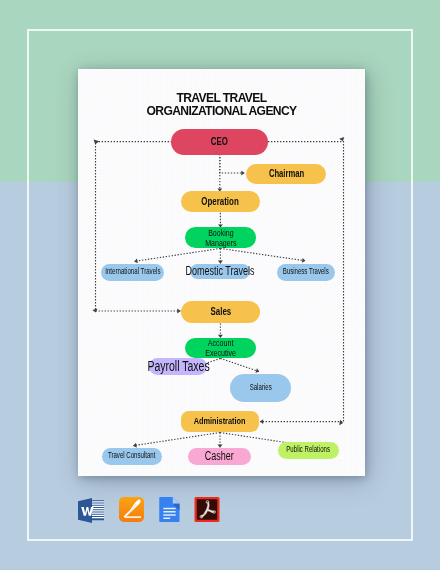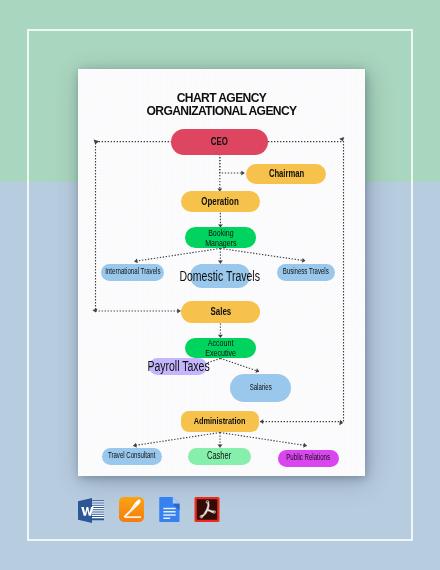--- a/index.html
+++ b/index.html
@@ -27,21 +27,21 @@
   .fi{position:absolute;}
 </style>
 </head>
 <body>
 
 <div id="page">
   <div id="bg-top"></div>
   <div id="frame"></div>
   <div id="card">
     <div class="title">
-      <div>CHART AGENCY</div>
+      <div>TRAVEL TRAVEL</div>
       <div>ORGANIZATIONAL AGENCY</div>
     </div>
     <svg id="edges" viewBox="0 0 286 406">
         <g>
           <polyline points="190,72.6 17.5,72.6 17.5,242 102.5,242" fill="none" stroke="#3f3f3f" stroke-width="1.15" stroke-dasharray="1.35 1.65" stroke-linecap="butt"></polyline>
           <path d="M 0,0 L -4,-3.0625 L -4,3.0625 Z" fill="#3f3f3f" transform="translate(17.2,75.19999999999999) rotate(108)"></path>
           <path d="M 0,0 L -3.5200000000000005,-2.6950000000000003 L -3.5200000000000005,2.6950000000000003 Z" fill="#3f3f3f" transform="translate(17.8,243.6) rotate(75)"></path>
           <path d="M 0,0 L -3.2,-2.45 L -3.2,2.45 Z" fill="#3f3f3f" transform="translate(102.5,242) rotate(0)"></path>
         </g>
         <g>
@@ -119,21 +119,21 @@
           <div class="lbl">
             <span>Booking</span>
             <span>Managers</span>
           </div>
         </div>
         <div class="node" style="left: 23px; top: 195px; width: 63px; height: 16.5px; background: rgb(154, 200, 236); font-size: 8.2px; font-weight: 400;">
           <div class="lbl">
             <span>International Travels</span>
           </div>
         </div>
-        <div class="node" style="left: 112px; top: 195px; width: 60px; height: 24px; background: rgb(154, 200, 236); font-size: 14px; font-weight: 400;">
+        <div class="node" style="left: 112px; top: 195px; width: 60px; height: 15px; background: rgb(154, 200, 236); font-size: 12px; font-weight: 400;">
           <div class="lbl">
             <span>Domestic Travels</span>
           </div>
         </div>
         <div class="node" style="left: 199px; top: 195px; width: 58px; height: 16.5px; background: rgb(154, 200, 236); font-size: 8.15px; font-weight: 400; align-items: center;">
           <div class="lbl">
             <span>Business Travels</span>
           </div>
         </div>
         <div class="node" style="left: 103px; top: 232px; width: 79px; height: 22px; background: rgb(247, 194, 75); font-size: 10.6px; font-weight: 700;">
@@ -160,26 +160,26 @@
         <div class="node" style="left: 103px; top: 342px; width: 78px; height: 21px; background: rgb(247, 194, 75); font-size: 9.8px; font-weight: 700; border-radius: 8px;">
           <div class="lbl">
             <span>Administration</span>
           </div>
         </div>
         <div class="node" style="left: 23.5px; top: 379px; width: 60.5px; height: 16.5px; background: rgb(154, 200, 236); font-size: 8.15px; font-weight: 400;">
           <div class="lbl">
             <span>Travel Consultant</span>
           </div>
         </div>
-        <div class="node" style="left: 110px; top: 379px; width: 63px; height: 16.5px; background: #86efac; font-size: 10px; font-weight: 400;">
+        <div class="node" style="left: 110px; top: 379px; width: 63px; height: 16.5px; background: #f9a8d4; font-size: 12px; font-weight: 400;">
           <div class="lbl">
             <span>Casher</span>
           </div>
         </div>
-        <div class="node" style="left: 199.5px; top: 381px; width: 61.1px; height: 16.5px; background: #d946ef; font-size: 8.15px; font-weight: 400;">
+        <div class="node" style="left: 199.5px; top: 373px; width: 61.1px; height: 16.5px; background: #bef264; font-size: 8.15px; font-weight: 400;">
           <div class="lbl">
             <span>Public Relations</span>
           </div>
         </div>
       </div>
   </div>
   <div id="icons">
 
     <svg class="fi" id="fi-word" viewBox="0 0 104 100" style="left: 78px; top: 497.5px; width: 26px; height: 25px;">
       <rect x="42" y="9" width="62" height="80" fill="#2b5797"></rect>

